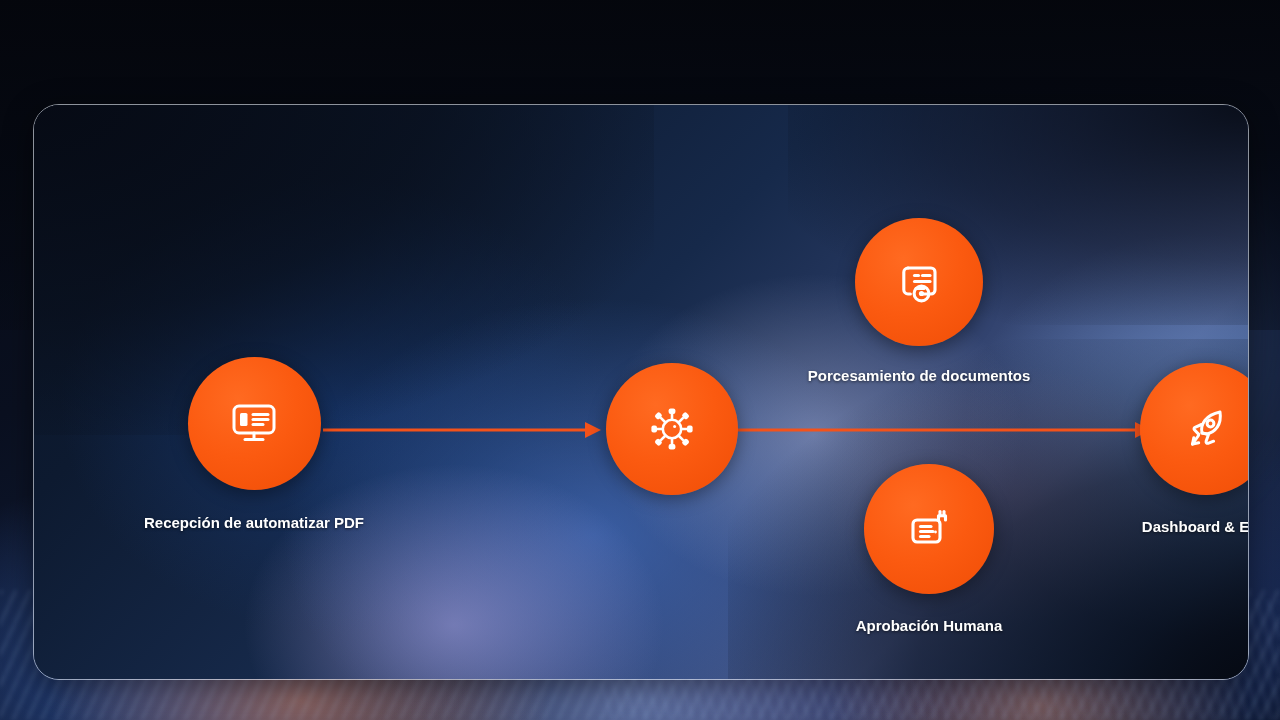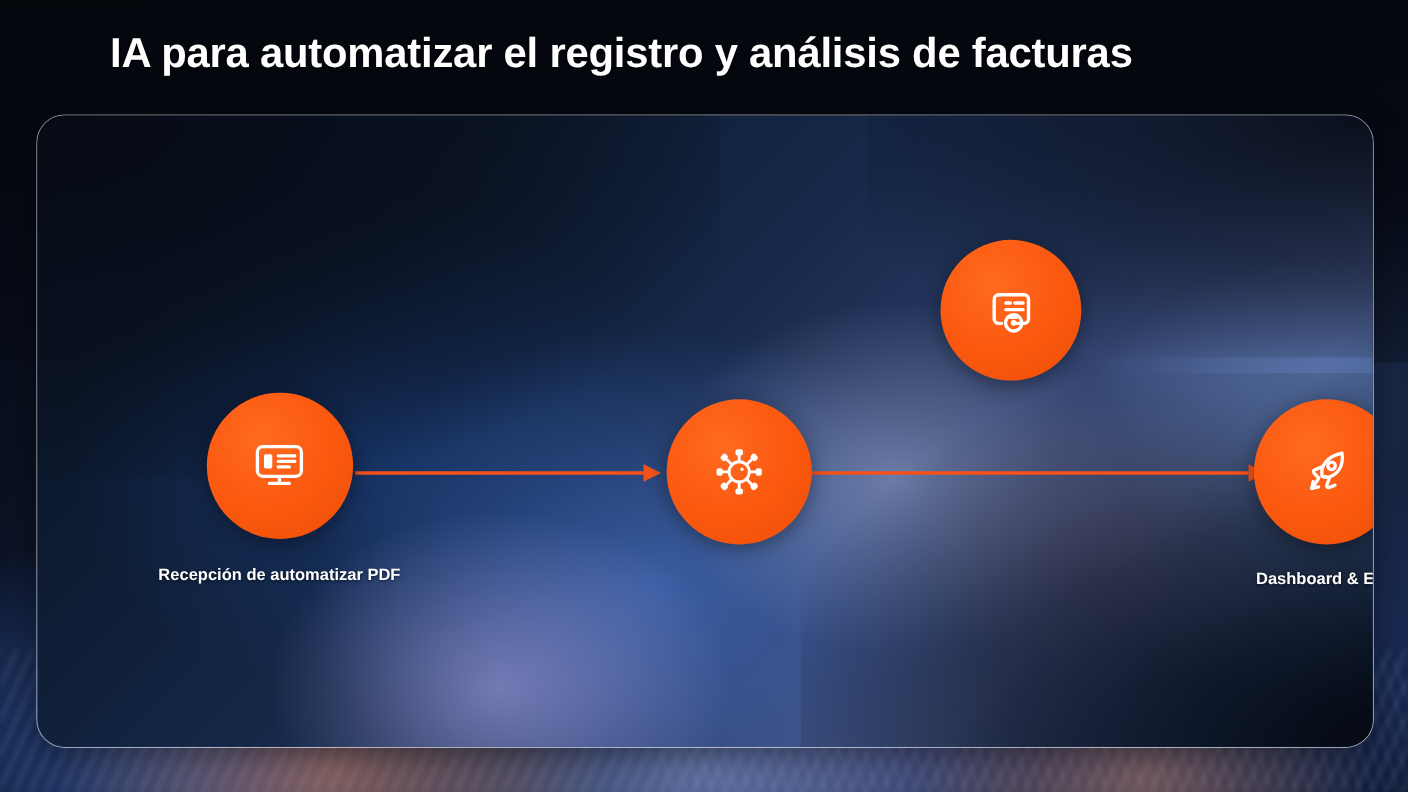--- a/index.html
+++ b/index.html
@@ -194,21 +194,20 @@
 <body>
 
 <div id="slide">
 
   <div class="backdrop"></div>
   <div class="backdrop-stripes"></div>
   <div class="backdrop-stripes2"></div>
   <div class="backdrop-glow-r"></div>
   <div class="backdrop-dark-top"></div>
 
-  <div class="title">IA para automatizar el registro y análisis de facturas</div>
 
   <div class="card">
     <div class="card-bg"></div>
     <div class="card-dark-tl"></div>
     <div class="card-dark-tr"></div>
     <div class="card-dark-br"></div>
 
     <div class="arrow" id="arrow-1">
       <svg width="278" height="26" viewBox="0 0 278 26">
         <line x1="0" y1="13" x2="262" y2="13" stroke="#F4521A" stroke-width="3.2"></line>
@@ -279,22 +278,40 @@
             <path d="M18 15 a4.2 4.2 0 0 0 -4.2 4.2 v17.6 a4.2 4.2 0 0 0 4.2 4.2 h2.4"></path>
             <line x1="24.5" y1="22.5" x2="28.5" y2="22.5"></line>
             <line x1="32.5" y1="22.5" x2="40" y2="22.5"></line>
             <line x1="24.5" y1="28.5" x2="40" y2="28.5"></line>
             <path d="M26 35.5 h8"></path>
             <circle cx="31.5" cy="40.5" r="7.4"></circle>
             <circle cx="31.5" cy="40.5" r="2.6" fill="#ffffff" stroke="none"></circle>
           </svg>
         </span>
       </div>
-    </div>
-
+      <div class="node-label">Porcesamiento de documentos</div>
+    </div>
+
+    <div class="node" id="node-approval">
+      <div class="circle">
+        <span>
+          <svg width="58" height="58" viewBox="0 0 58 58" fill="none" stroke="#ffffff" stroke-width="3.1" stroke-linecap="round" stroke-linejoin="round">
+            <path d="M17 20 h19 a4 4 0 0 1 4 4 v14 a4 4 0 0 1 -4 4 h-19 a4 4 0 0 1 -4 -4 v-14 a4 4 0 0 1 4 -4 z"></path>
+            <line x1="20.5" y1="26.5" x2="31" y2="26.5"></line>
+            <line x1="20.5" y1="31.5" x2="33" y2="31.5"></line>
+            <line x1="20.5" y1="36.5" x2="29" y2="36.5"></line>
+            <circle cx="35.5" cy="32" r="1.4" fill="#ffffff" stroke="none"></circle>
+            <path d="M38.5 20 v-4.2 h7 v4.2"></path>
+            <line x1="40" y1="15.8" x2="40" y2="11.5"></line>
+            <line x1="44" y1="15.8" x2="44" y2="11.5"></line>
+          </svg>
+        </span>
+      </div>
+      <div class="node-label">Aprobación Humana</div>
+    </div>
 
     <div class="node" id="node-dashboard">
       <div class="circle">
         <span>
           <svg width="58" height="58" viewBox="0 0 58 58" fill="none" stroke="#ffffff" stroke-width="3" stroke-linecap="round" stroke-linejoin="round">
             <path d="M25 33 C23 24 29 15 43 12 C45 25 38 32 30 34 Z"></path>
             <path d="M25 33 l5 1"></path>
             <path d="M24.5 24.5 l-6.5 2.8 a1.6 1.6 0 0 0 -0.6 2.5 l4.4 4.6"></path>
             <path d="M31.5 34.5 l-2.4 6.8 a1.6 1.6 0 0 0 1.9 2 l5.6 -2.1"></path>
             <circle cx="33.5" cy="23.5" r="3.4"></circle>

